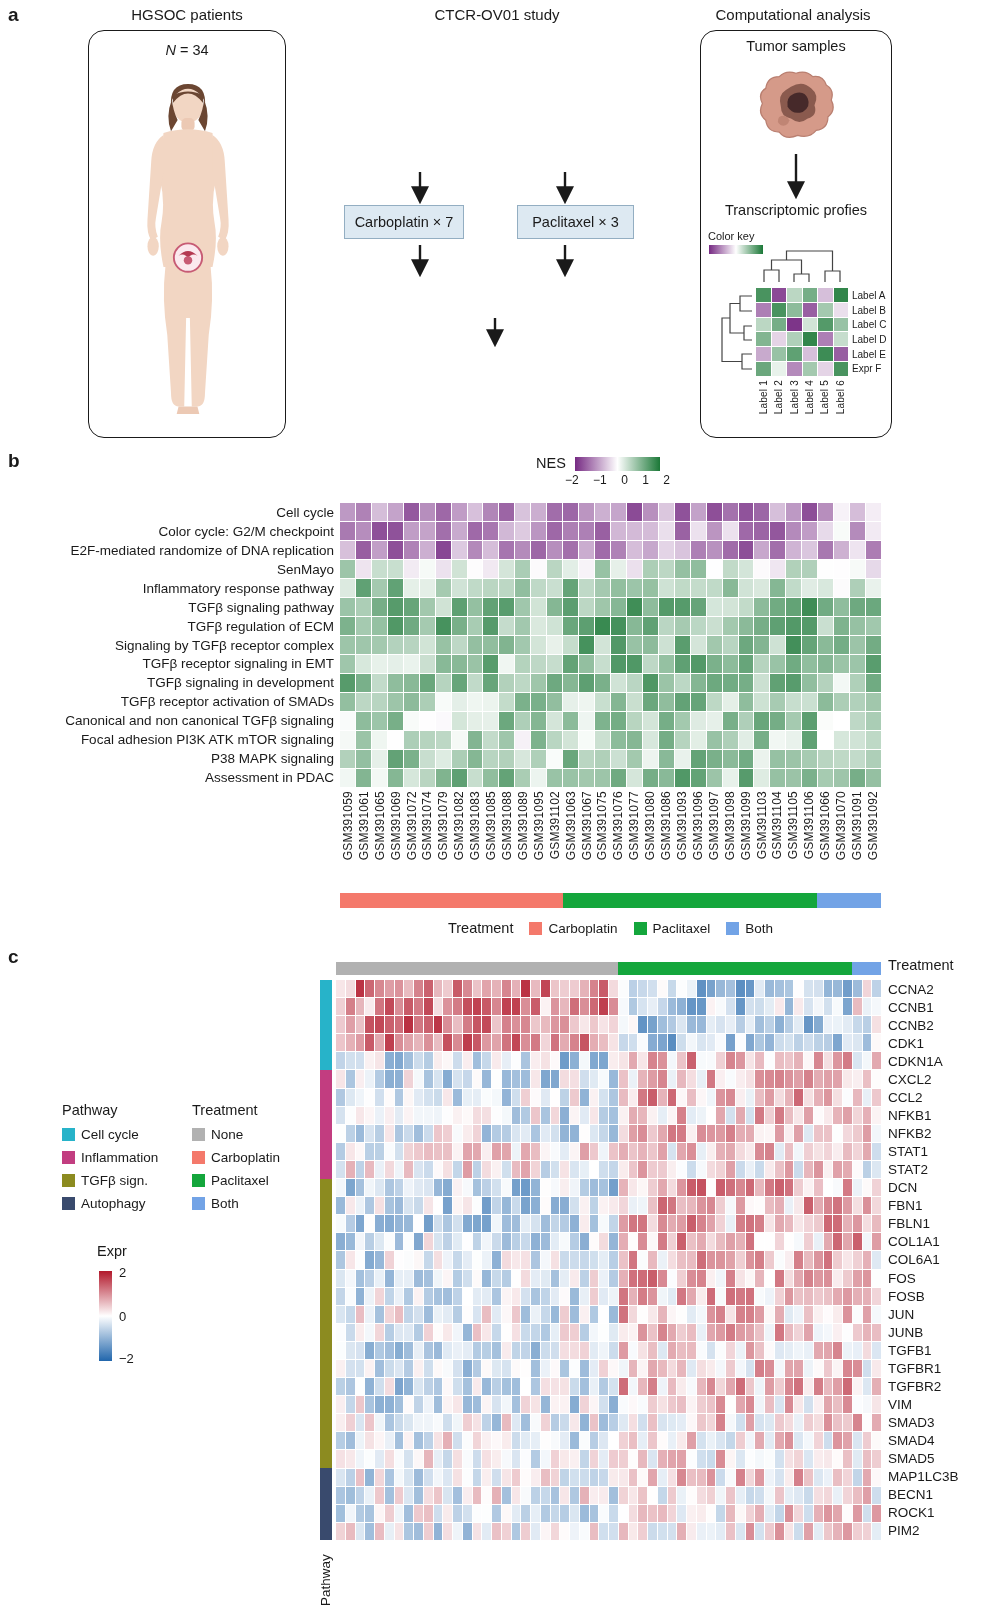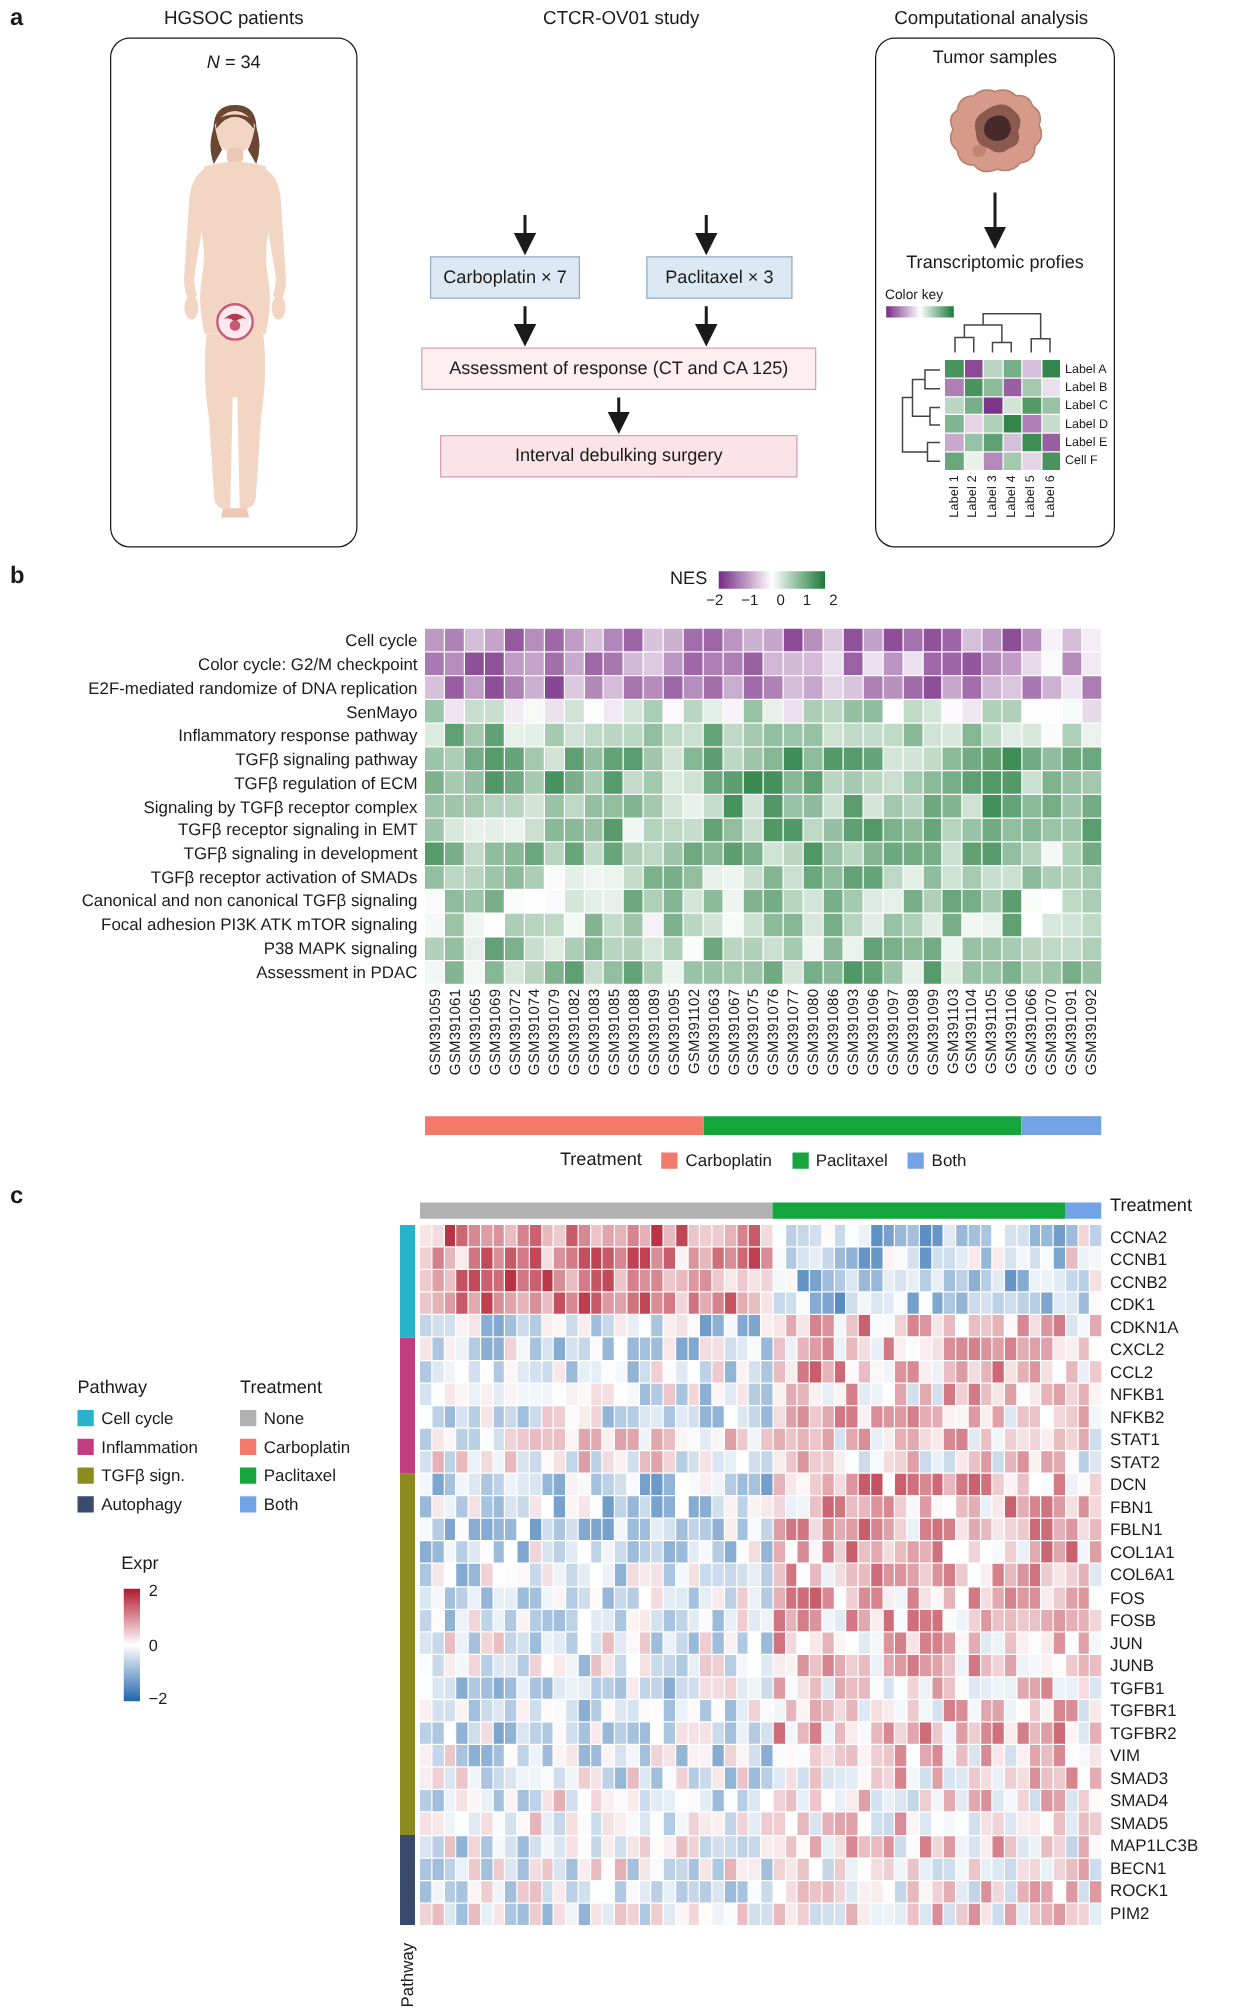--- a/index.html
+++ b/index.html
@@ -61,22 +61,20 @@
     <ellipse cx="107" cy="176" rx="6" ry="10" fill="#f2d6c3"></ellipse>
     <path d="M46 198 L94 198 Q98 232 92 270 L88 332 Q88 346 80 346 L74 346 L72 252 L68 252 L66 346 L60 346 Q52 346 52 332 L48 270 Q42 232 46 198Z" fill="#f2d6c3"></path>
     <path d="M60 346 L80 346 L82 354 L58 354Z" fill="#ecc9b4"></path>
     <circle cx="70" cy="188" r="15" fill="#fbe9ee" stroke="#c75b74" stroke-width="2"></circle>
     <path d="M60 186 Q70 176 80 186 Q75 183 70 188 Q65 183 60 186Z" fill="#b43a52"></path>
     <circle cx="70" cy="191" r="4.5" fill="#c75b74"></circle>
   </svg>
 
   <div class="fbox" style="left:344px;top:205px;width:120px;height:34px;background:#dde9f2;border-color:#93aec2">Carboplatin × 7</div>
   <div class="fbox" style="left:517px;top:205px;width:117px;height:34px;background:#dde9f2;border-color:#93aec2">Paclitaxel × 3</div>
-  <div class="fbox" style="left:337px;top:278px;width:316px;height:34px;background:#fdeef2;border-color:#d9a2b4">Assessment of response (CT and CA 125)</div>
-  <div class="fbox" style="left:352px;top:348px;width:286px;height:34px;background:#fae4ea;border-color:#d9a2b4">Interval debulking surgery</div>
 
   <div class="rbox" style="left:700px;top:30px;width:192px;height:408px"></div>
   <div class="ctext" style="left:702px;top:38px;width:188px">Tumor samples</div>
 
   <svg class="abs" style="left:754px;top:68px" width="84" height="76" viewBox="0 0 100 90">
     <path d="M50 6 Q62 2 70 10 Q82 8 86 20 Q96 26 92 38 Q98 50 88 58 Q88 72 74 74 Q66 84 52 80 Q38 86 30 76 Q16 76 14 62 Q4 54 10 42 Q4 30 14 24 Q16 10 30 10 Q38 2 50 6Z" fill="#d59a89" stroke="#b97f70" stroke-width="1.5"></path>
     <path d="M44 22 Q58 14 68 24 Q78 32 72 44 Q76 56 64 60 Q54 68 44 60 Q32 58 32 46 Q28 32 38 26Z" fill="#8a5a4e"></path>
     <path d="M48 30 Q60 26 64 36 Q68 46 58 52 Q46 56 40 46 Q38 34 48 30Z" fill="#46292a"></path>
     <path d="M30 58 Q38 54 42 62 Q40 70 32 68 Q26 64 30 58Z" fill="#c08574"></path>
   </svg>
@@ -141,21 +139,21 @@
       <div style="background: rgb(164, 201, 175);"></div>
       <div style="background: rgb(228, 212, 230);"></div>
       <div style="background: rgb(73, 147, 95);"></div>
     </div>
   <div class="mini-rowlabels" id="mini-rows" style="left:852px;top:288px;width:40px;height:88px">
       <div class="mini-row-label">Label A</div>
       <div class="mini-row-label">Label B</div>
       <div class="mini-row-label">Label C</div>
       <div class="mini-row-label">Label D</div>
       <div class="mini-row-label">Label E</div>
-      <div class="mini-row-label">Cell F</div>
+      <div class="mini-row-label">Expr F</div>
     </div>
   <div class="collabels" id="mini-cols" style="left:756px;top:380px;width:92px;height:52px">
       <div class="col-label mini-col">
         <span>Label 1</span>
       </div>
       <div class="col-label mini-col">
         <span>Label 2</span>
       </div>
       <div class="col-label mini-col">
         <span>Label 3</span>

